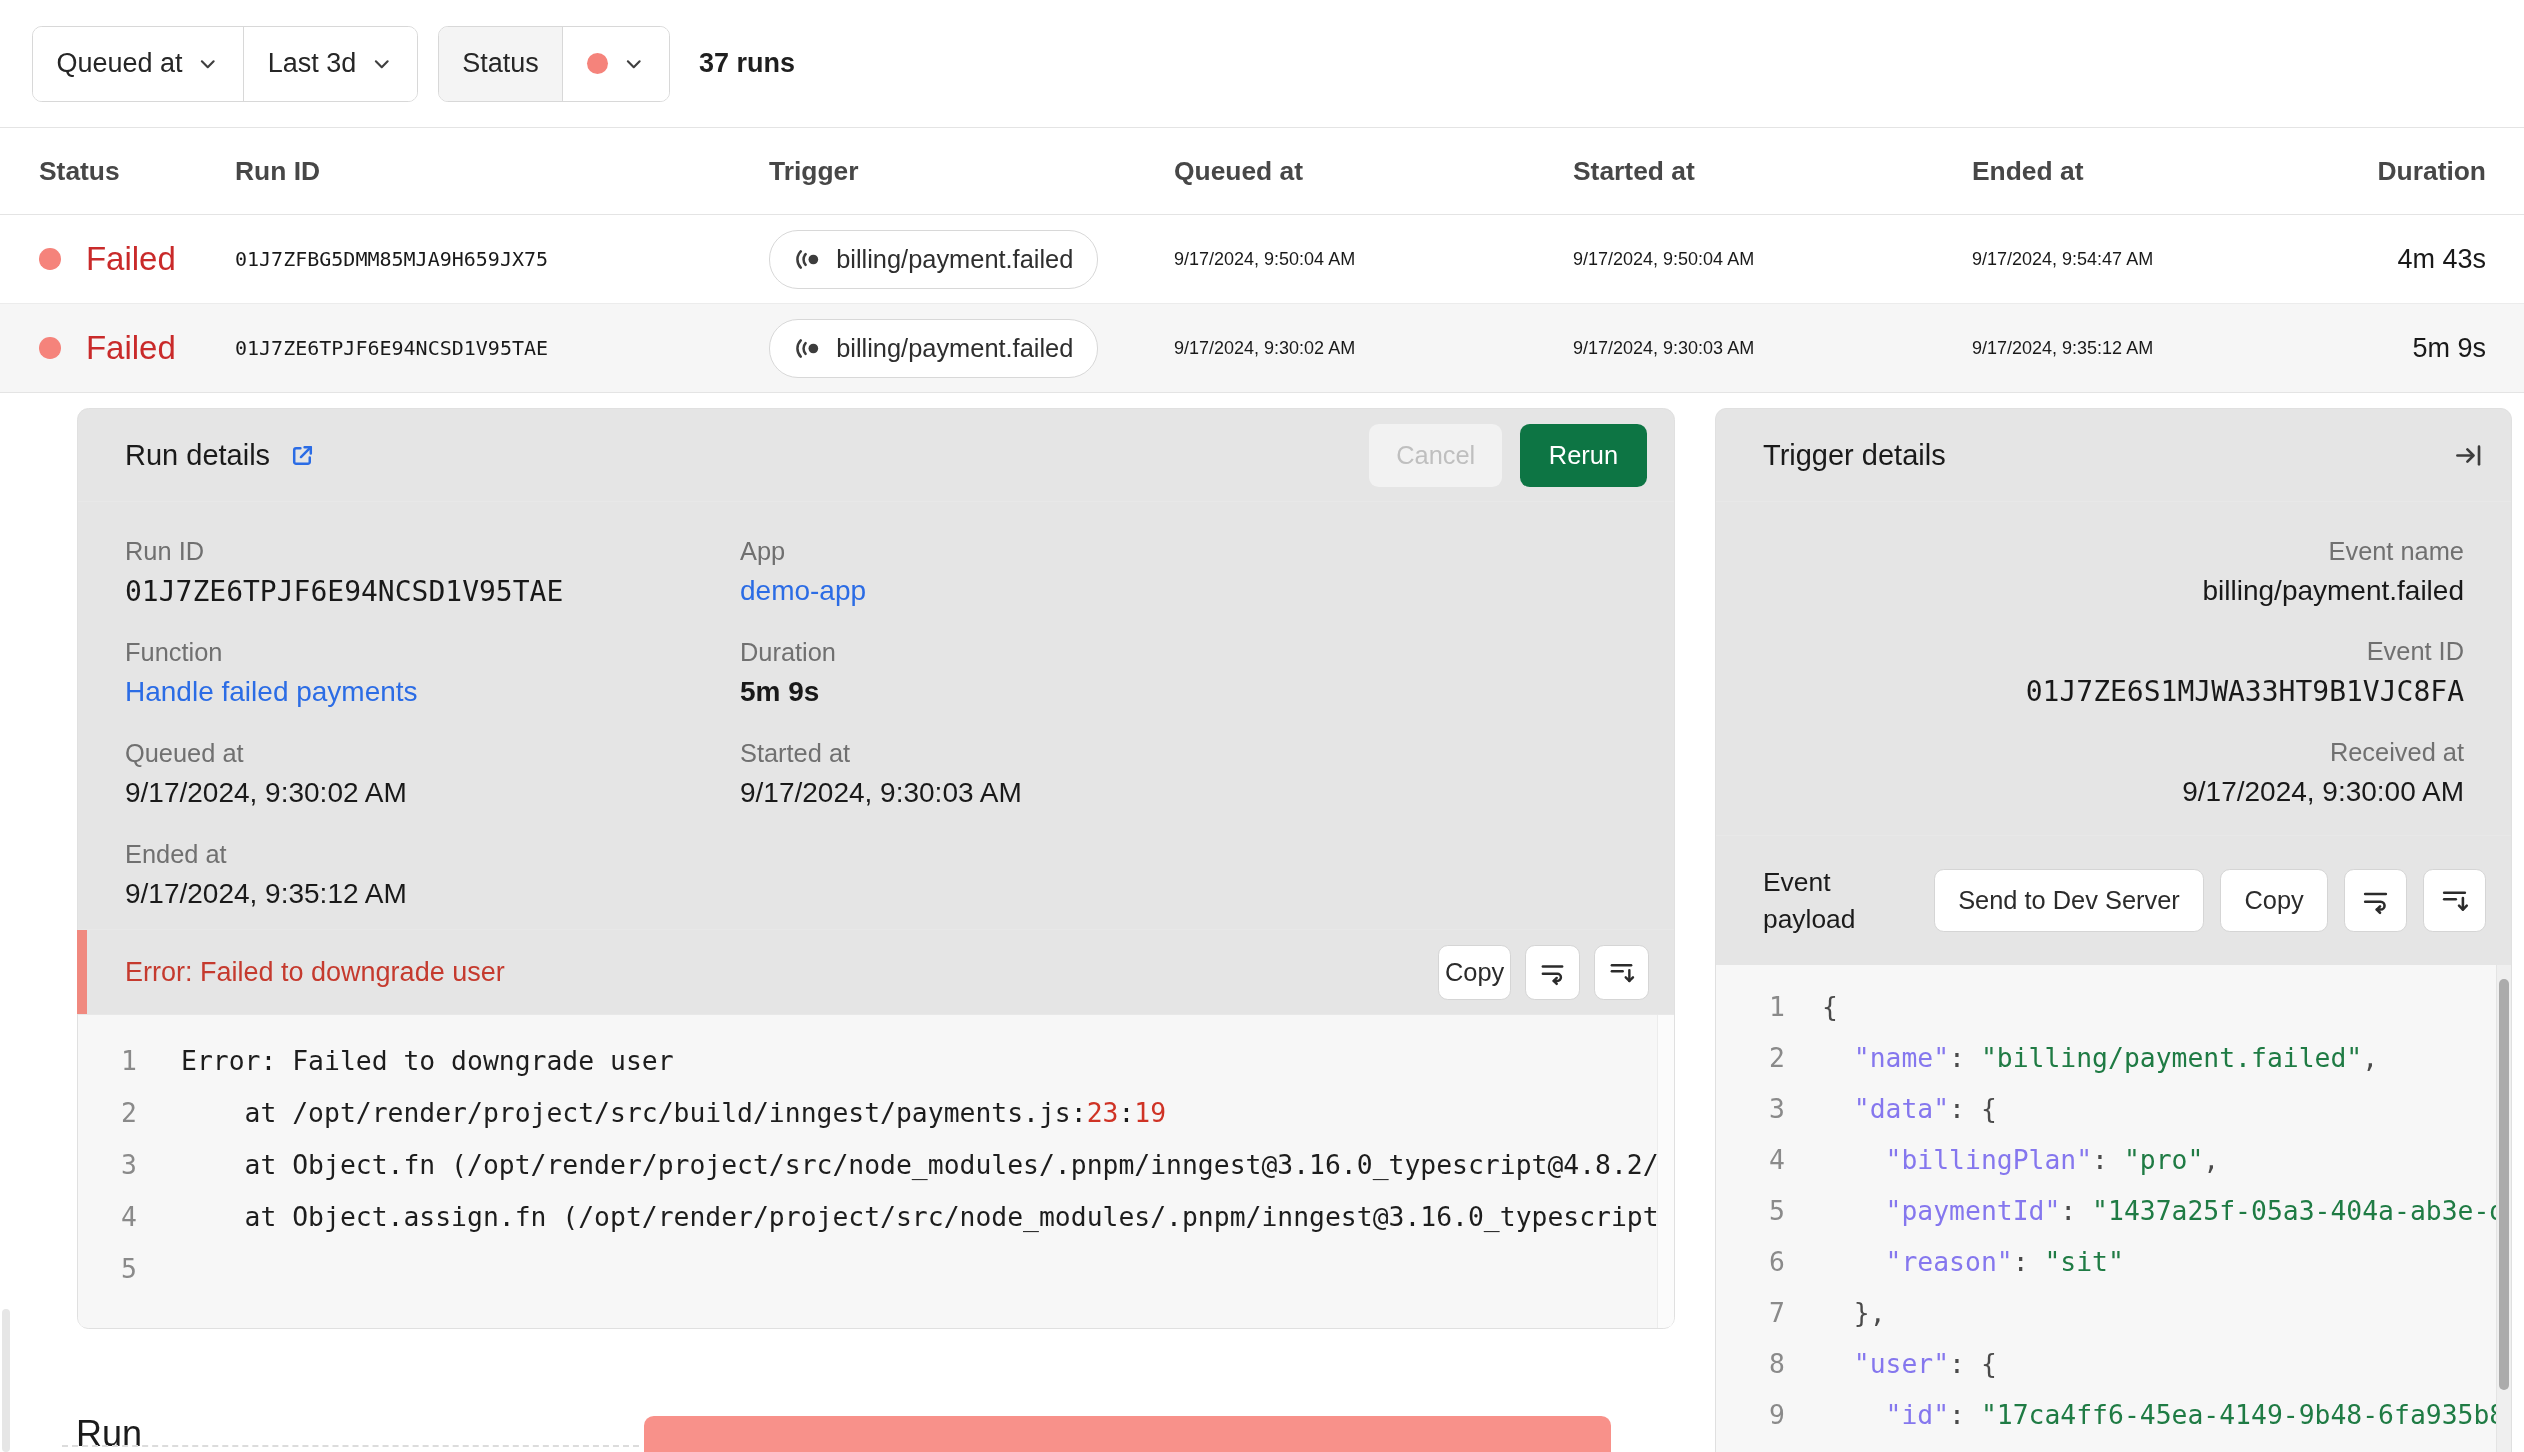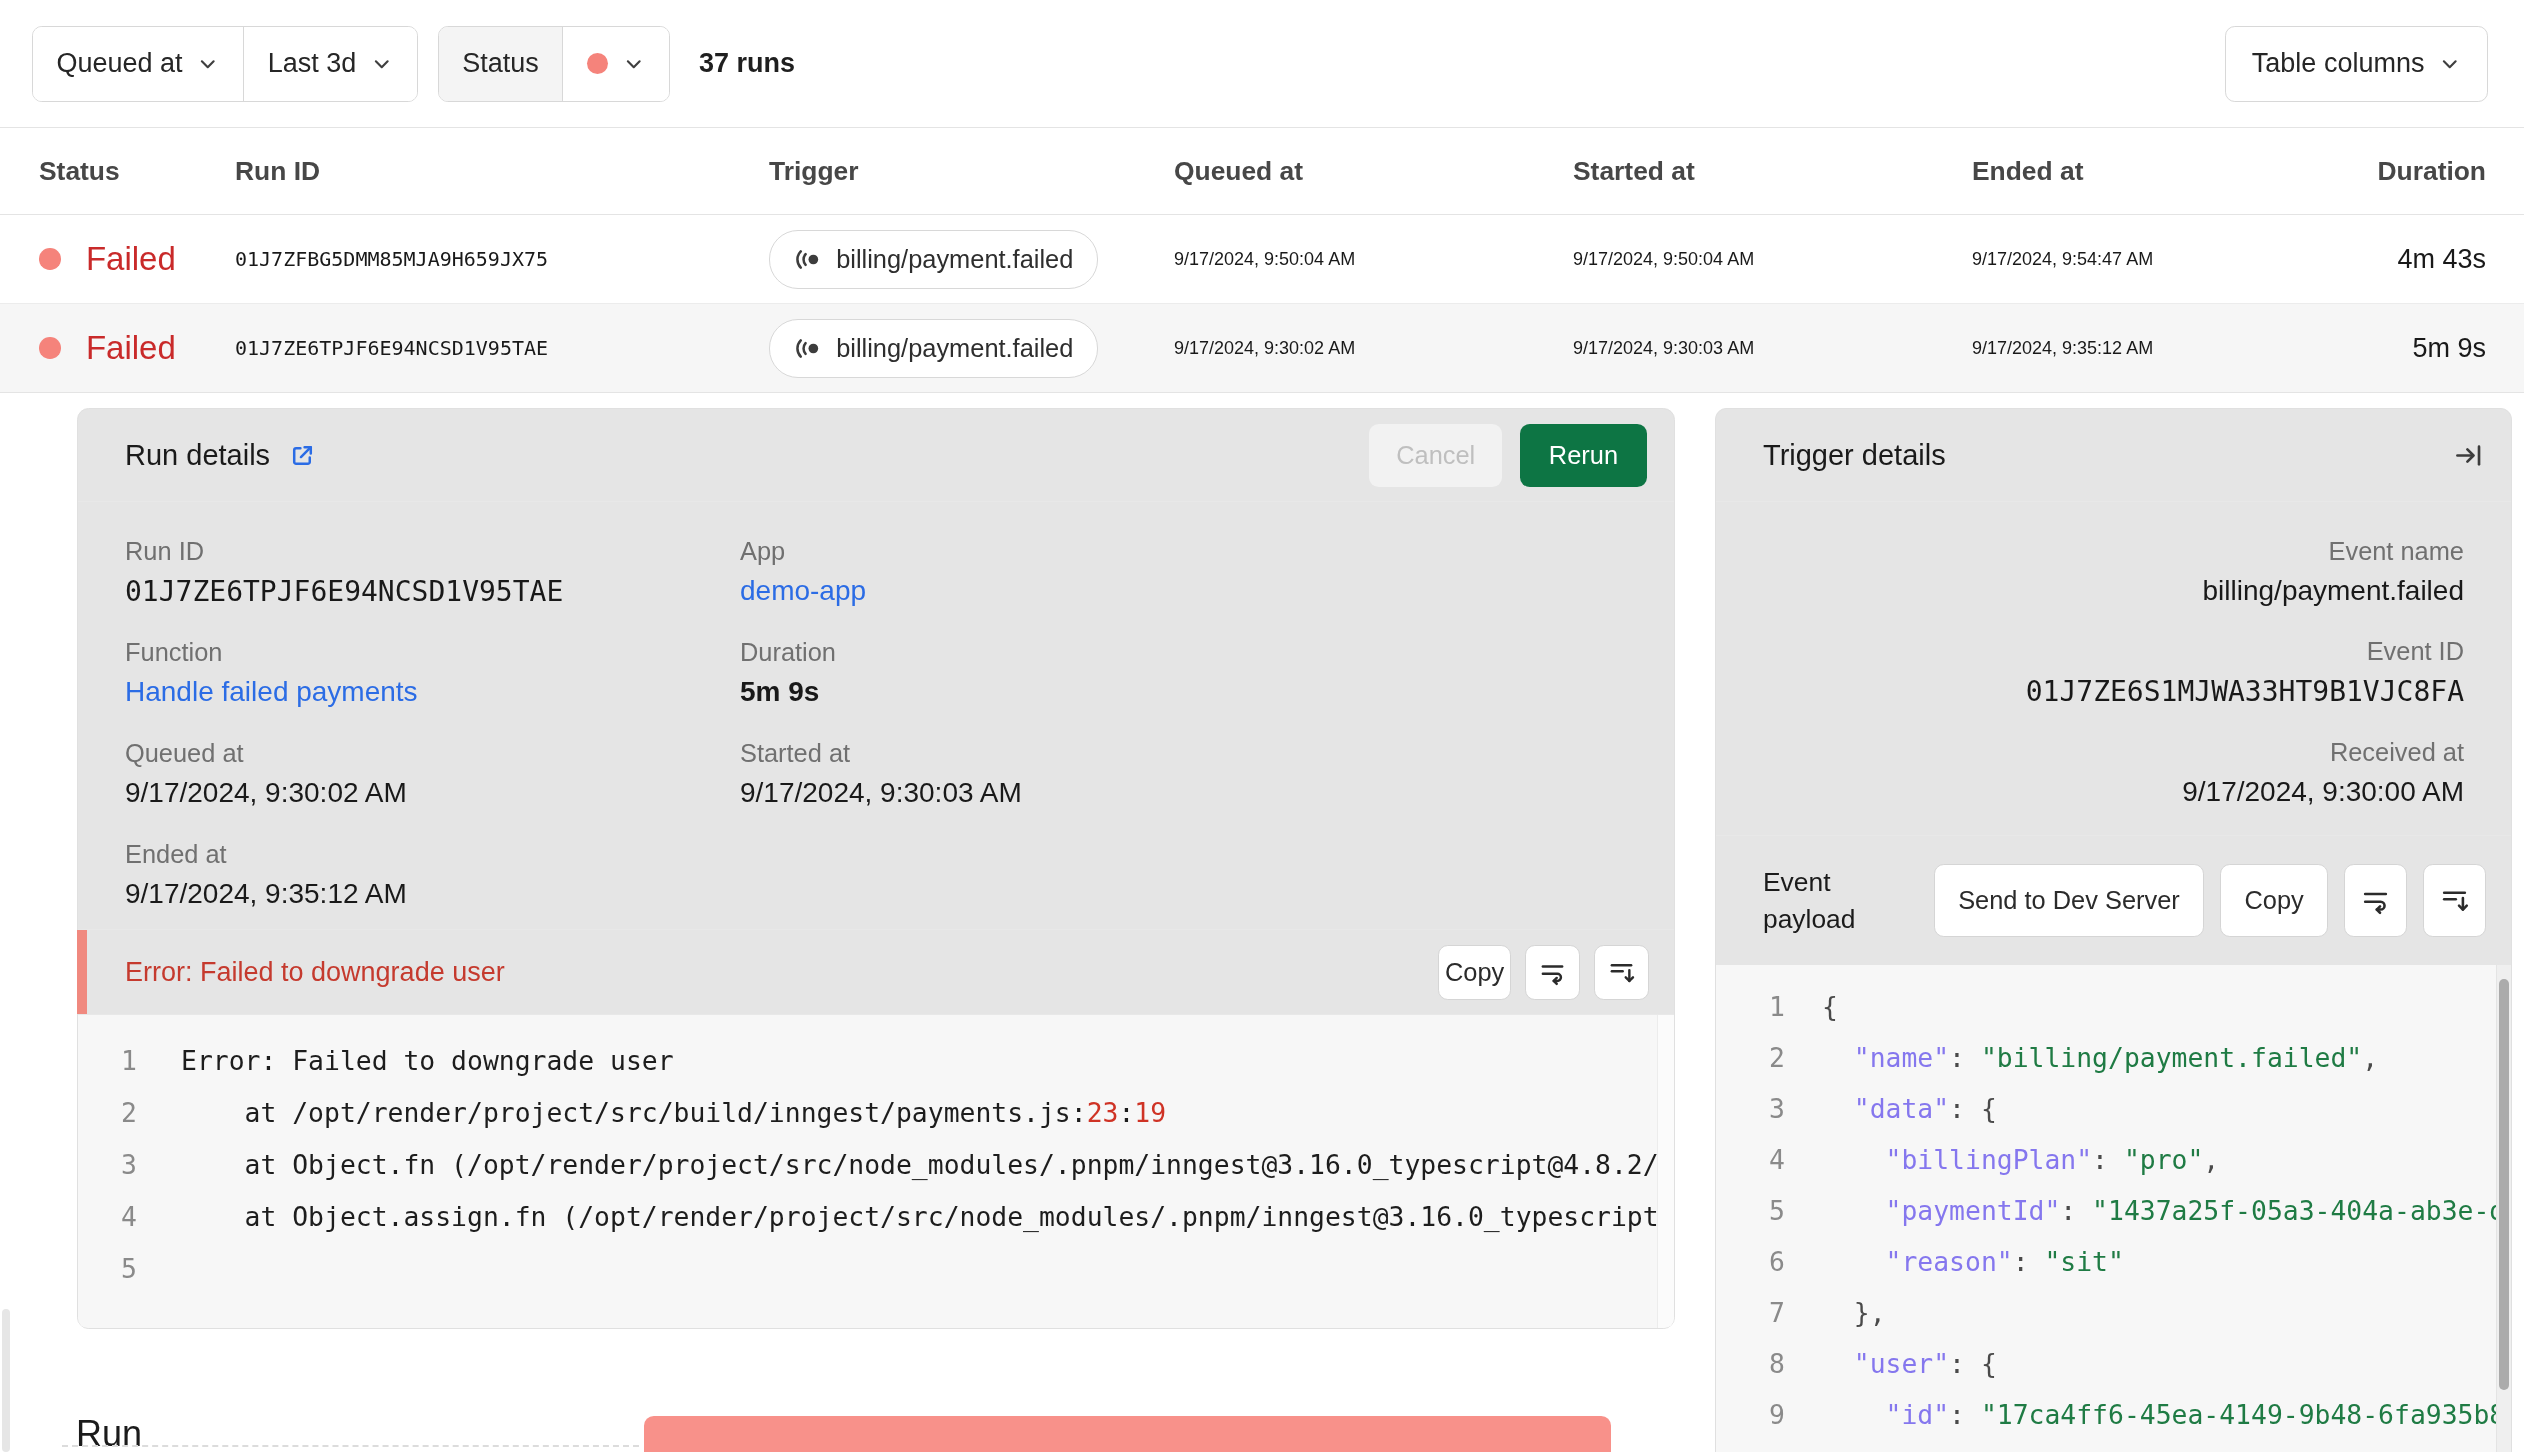--- a/index.html
+++ b/index.html
@@ -86,21 +86,21 @@
   .tk-s{color:#1f7b44;}
   .tk-p{color:#4a4a4a;}
 
   .trigger-fields{flex:none;height:333px;box-sizing:border-box;padding:35px 47px 0;text-align:right;}
   .trigger-fields .field{margin-bottom:26.4px;}
 
   .payload-header{flex:none;height:130px;display:flex;align-items:center;border-top:1px solid #e8e8e8;
                   box-sizing:border-box;padding:0 25.4px 0 47px;}
   .payload-title{width:166px;font-size:26.4px;color:#1b1b1b;line-height:1.4;}
   .payload-actions{margin-left:auto;display:flex;align-items:center;gap:15.7px;}
-  .payload-actions .btn{height:73px;padding:0 23.5px;text-align:center;}
+  .payload-actions .btn{height:63px;padding:0 23.5px;text-align:center;}
   .payload-actions .iconbtn{width:63px;padding:0;}
 
   .payload-code{flex:1;background:#f7f7f7;box-sizing:border-box;padding-top:15.7px;overflow:hidden;position:relative;}
   .payload-code .cl{height:51px;}
   .payload-code .ln{width:69px;margin-right:37px;}
   .payload-code .track{position:absolute;right:0;top:0;bottom:0;width:13.7px;background:#efefef;border-left:1px solid #e4e4e4;}
   .payload-code .thumb{position:absolute;right:2px;top:13.7px;width:9.8px;height:411px;border-radius:4.9px;background:#ababab;}
 
   
   .left-gutter{position:absolute;left:2px;top:1309px;width:7.8px;height:143px;background:#e6e6e6;border-radius:3.9px;}
@@ -136,26 +136,20 @@
     </div>
     <div class="fseg">
       <span class="dot"></span>
       <svg class="chev" viewBox="0 0 24 24" fill="none" stroke="#3f3f3f" stroke-width="2.2" stroke-linecap="round" stroke-linejoin="round">
           <path d="M6 9.5l6 6 6-6"></path>
         </svg>
     </div>
   </div>
   <span class="runs-count">37 runs</span>
   <span class="spacer"></span>
-  <div class="btn-tablecols">
-    <span>Table columns</span>
-    <svg class="chev" viewBox="0 0 24 24" fill="none" stroke="#3f3f3f" stroke-width="2.2" stroke-linecap="round" stroke-linejoin="round">
-        <path d="M6 9.5l6 6 6-6"></path>
-      </svg>
-  </div>
 </header>
 
 <div class="runs-table">
   <div class="trow thead">
     <span class="hcell">Status</span>
     <span class="hcell">Run ID</span>
     <span class="hcell">Trigger</span>
     <span class="hcell">Queued at</span>
     <span class="hcell">Started at</span>
     <span class="hcell">Ended at</span>

